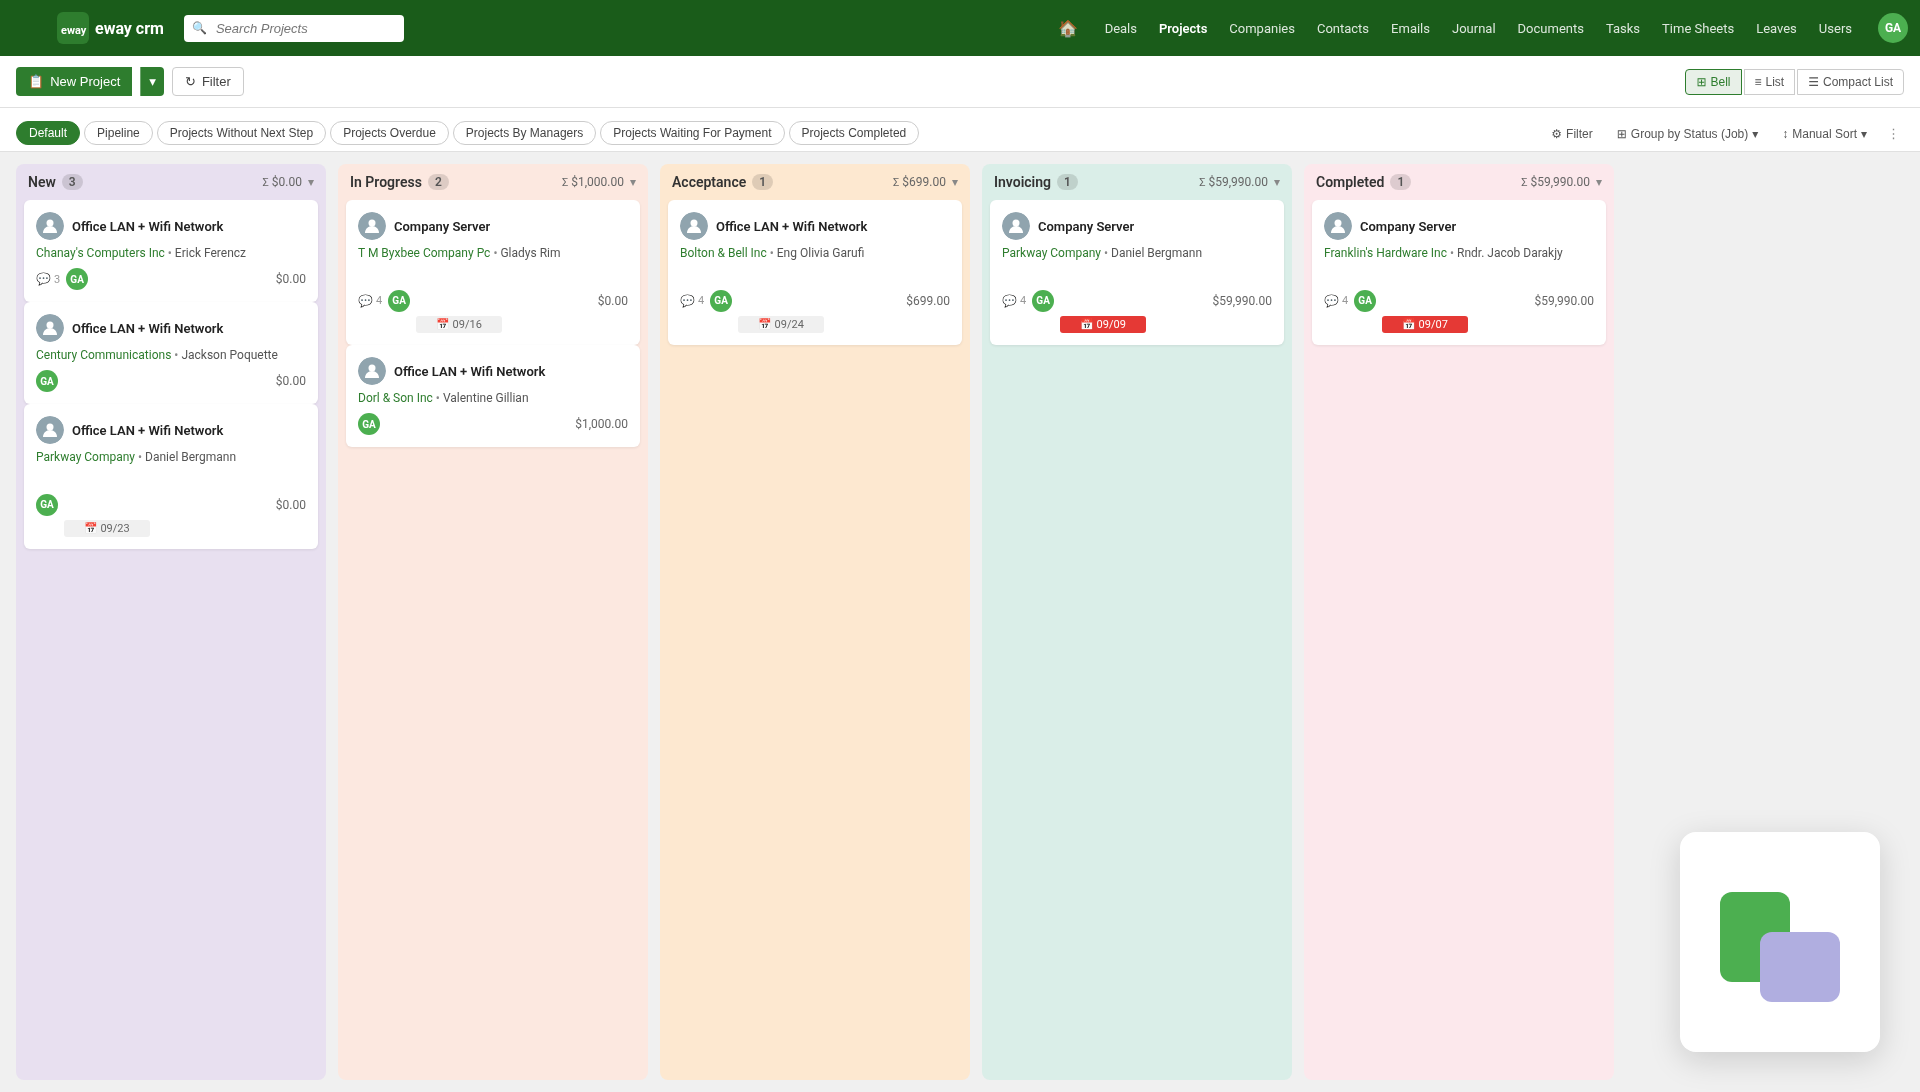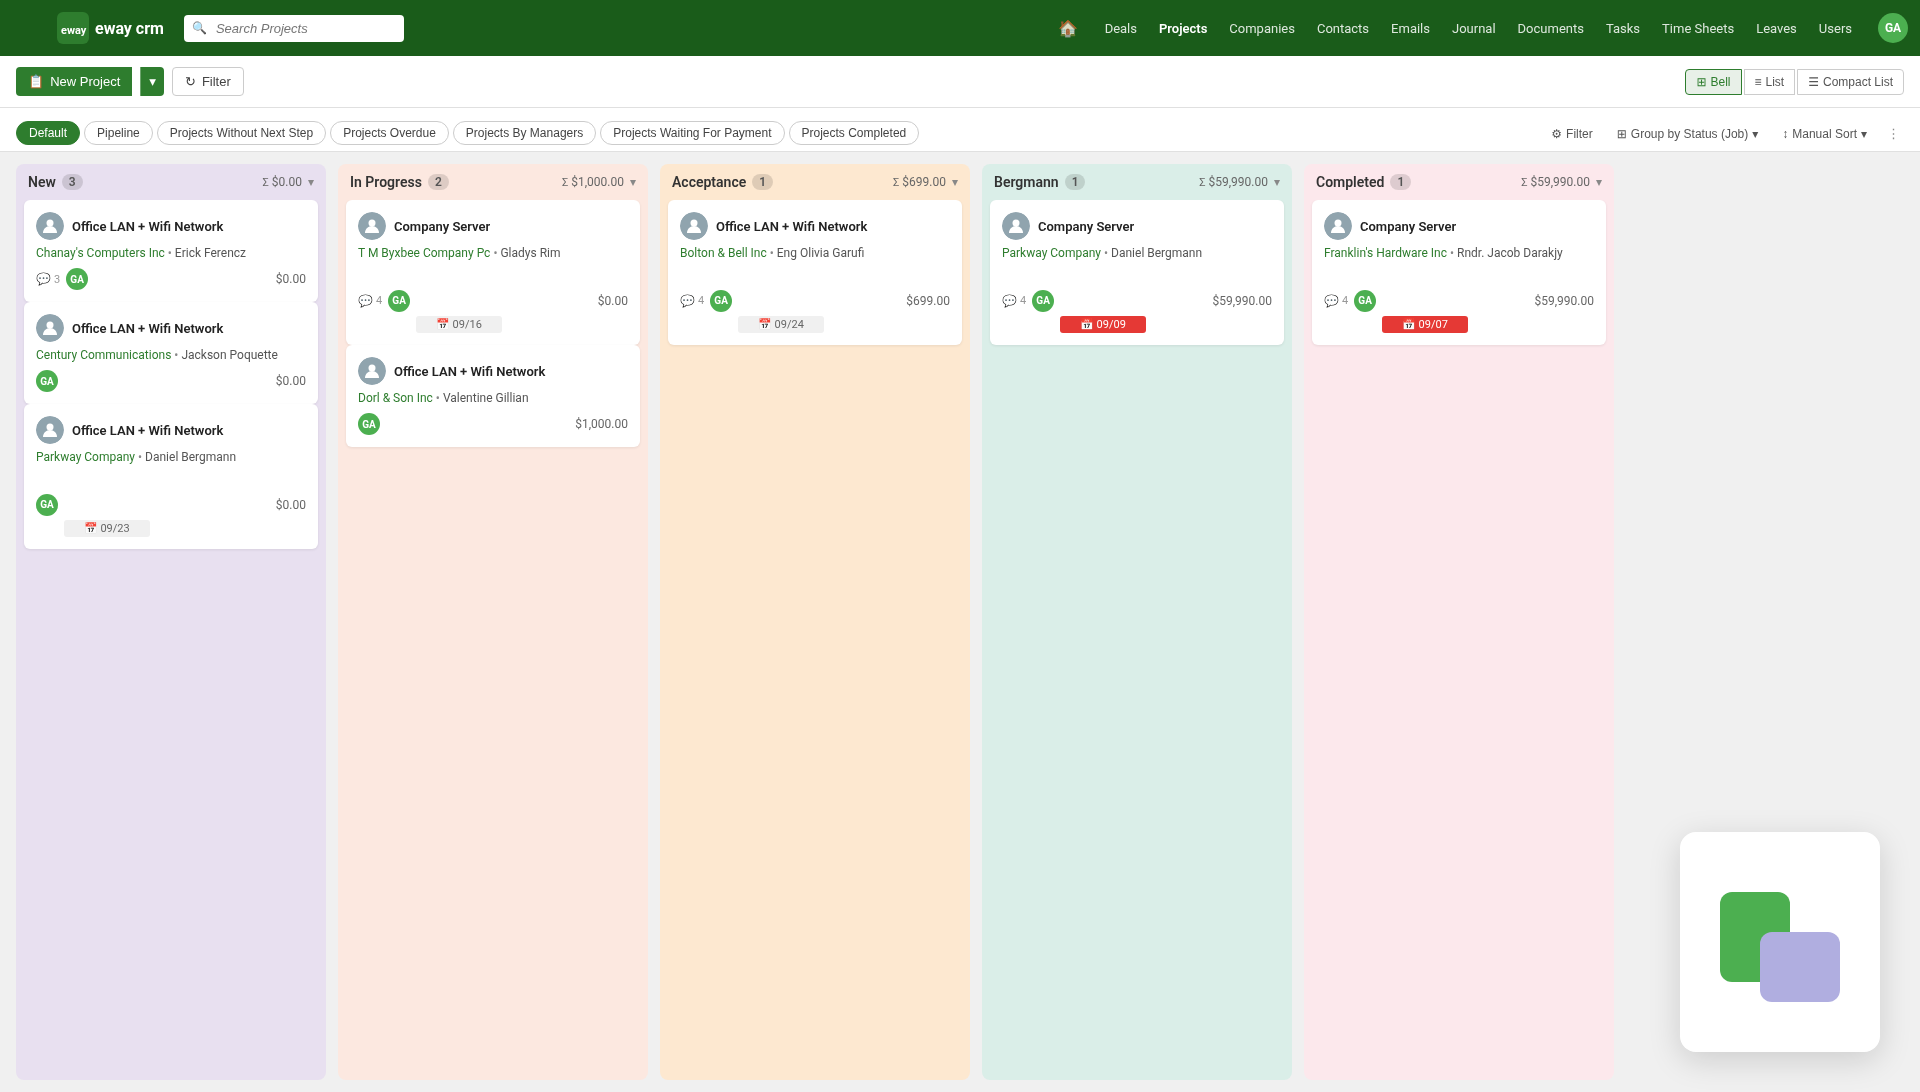--- a/index.html
+++ b/index.html
@@ -317,21 +317,21 @@
             <div class="card-footer-avatar">GA</div>
             <span class="card-date normal">📅 09/24</span>
             <div class="card-footer-spacer"></div>
             <span class="card-amount">$699.00</span>
           </div>
         </div>
       </div>
     </div>
     <div class="column" style="background: rgb(218, 238, 232);">
       <div class="col-header">
-        <span class="col-title">Bergmann</span>
+        <span class="col-title">Invoicing</span>
         <span class="col-count">1</span>
         <div class="col-header-spacer"></div>
         <span class="col-sum"><span class="col-sum-icon">Σ</span>$59,990.00</span>
         <span class="col-chevron">▾</span>
       </div>
       <div class="col-body">
         <div class="card">
           <div class="card-header">
             <div class="card-avatar">
               <div class="card-avatar-img" style="background: rgb(144, 164, 174);">

